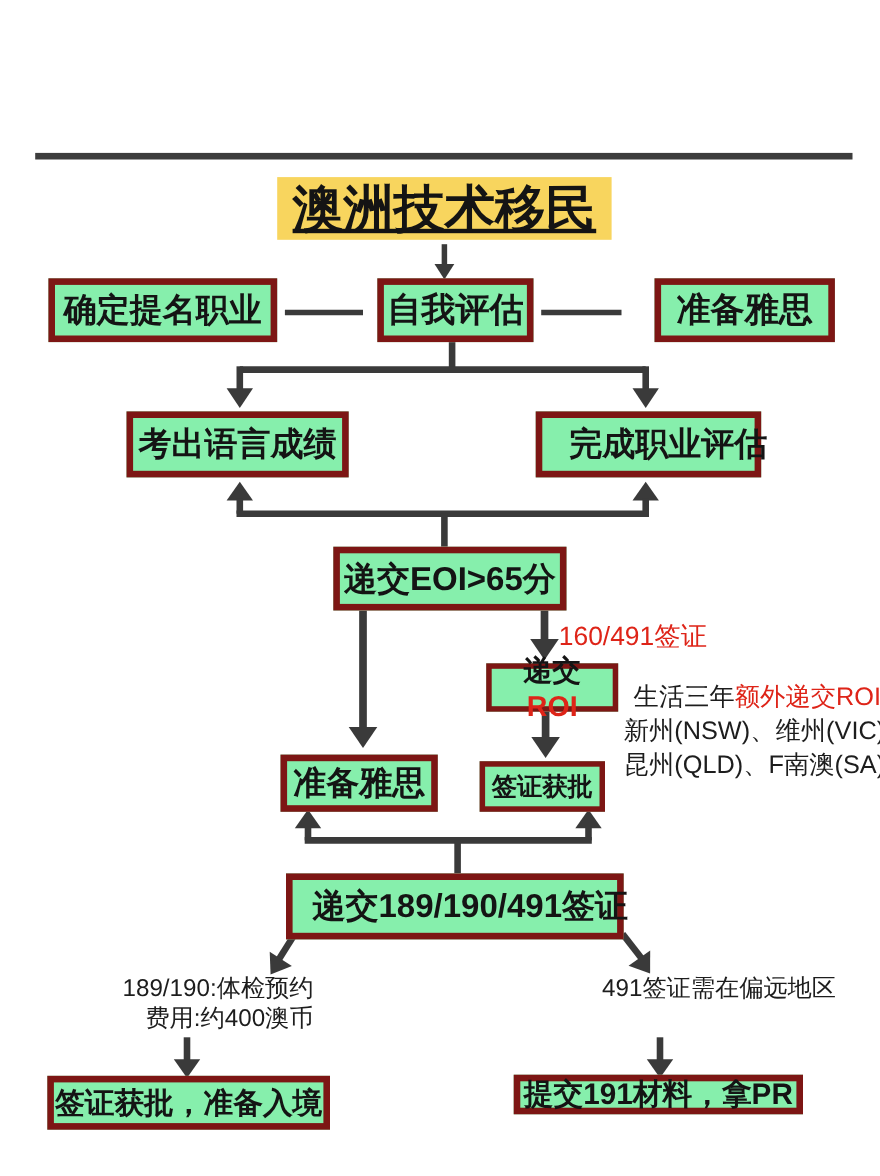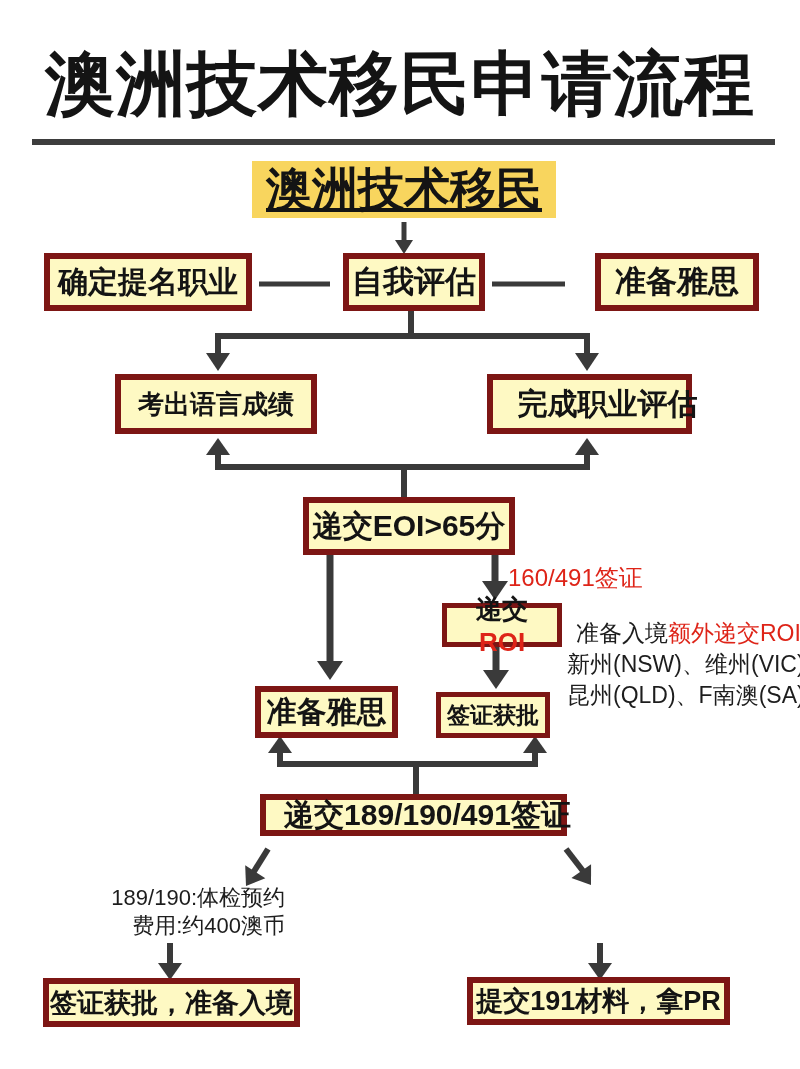--- a/index.html
+++ b/index.html
@@ -9,21 +9,21 @@
     --line:#3A3A3A;
     --ink:#141414;
   }
   *{margin:0;padding:0;box-sizing:border-box;}
   body{background:#ffffff;font-family:"Liberation Sans","DejaVu Sans",sans-serif;}
   #canvas{position:relative;width:800px;height:1069px;background:#ffffff;overflow:hidden;}
   #connectors{position:absolute;left:0;top:0;width:800px;height:1069px;z-index:1;}
   .title{position:absolute;left:0;top:38px;width:800px;text-align:center;
          font-size:70px;font-weight:900;color:var(--ink);letter-spacing:1px;white-space:nowrap;z-index:2;}
   .title-underline{position:absolute;left:32px;top:139px;width:743px;height:6px;background:#3d3d3d;z-index:2;}
-  .node{position:absolute;background:#fef9c3;border:6px solid var(--box-border);
+  .node{position:absolute;background:#86efac;border:6px solid var(--box-border);
         display:flex;align-items:center;justify-content:center;
         font-weight:bold;color:var(--ink);white-space:nowrap;z-index:2;}
   .node.start{background:var(--highlight);border:none;}
   .red{color:var(--accent-red);}
   .note{position:absolute;color:#1d1d1d;white-space:nowrap;z-index:2;}
   .note.center{text-align:right;}
   .edge-label{position:absolute;color:var(--accent-red);white-space:nowrap;z-index:2;}
 </style>
 </head>
 <body>
@@ -80,38 +80,37 @@
       </g>
 
       <line x1="170" y1="943" x2="170" y2="965" stroke-width="6"></line>
       <polygon points="158,963 182,963 170,980" stroke="none"></polygon>
 
       <line x1="600" y1="943" x2="600" y2="965" stroke-width="6"></line>
       <polygon points="588,963 612,963 600,980" stroke="none"></polygon>
     </g>
   </svg>
 
-  <div class="title">澳洲技术移民申请流程</div>
   <div class="title-underline"></div>
 
   <div class="node start" style="left:252px;top:161px;width:304px;height:57px;font-size:46px;text-decoration:underline;">
     <span>澳洲技术移民</span>
   </div>
 
   <div class="node" style="left:44px;top:253px;width:208px;height:58px;font-size:30px;">
     <span>确定提名职业</span>
   </div>
   <div class="node" style="left:343px;top:253px;width:142px;height:58px;font-size:31px;">
     <span>自我评估</span>
   </div>
   <div class="node" style="left:595px;top:253px;width:164px;height:58px;font-size:31px;">
     <span>准备雅思</span>
   </div>
 
-  <div class="node" style="left:115px;top:374px;width:202px;height:60px;font-size:26px;justify-content:center;">
+  <div class="node" style="left:115px;top:374px;width:202px;height:60px;font-size:30px;justify-content:center;">
     <span>考出语言成绩</span>
   </div>
   <div class="node" style="left:487px;top:374px;width:205px;height:60px;font-size:30px;padding-left:36px;">
     <span>完成职业评估</span>
   </div>
 
   <div class="node" style="left:303px;top:497px;width:212px;height:58px;font-size:30px;">
     <span>递交EOI&gt;65分</span>
   </div>
 
@@ -119,44 +118,45 @@
     <span>160/491签证</span>
   </div>
 
   <div class="node" style="left:442px;top:603px;width:120px;height:44px;font-size:26px;border-width:5px;flex-direction:column;">
     <span>递交</span>
       <span class="red">ROI</span>
   </div>
 
   <div class="note" style="left:567px;top:618px;font-size:23px;line-height:31px;">
     <div style="padding-left:9px;">
-      <span>准备入境</span><span class="red">额外递交ROI</span>
+      <span>生活三年</span><span class="red">额外递交ROI</span>
     </div>
     <div>新州(NSW)、维州(VIC)</div>
     <div>昆州(QLD)、F南澳(SA)</div>
   </div>
 
   <div class="node" style="left:255px;top:686px;width:143px;height:52px;font-size:30px;">
     <span>准备雅思</span>
   </div>
   <div class="node" style="left:436px;top:692px;width:114px;height:46px;font-size:23px;border-width:5px;">
     <span>签证获批</span>
   </div>
 
-  <div class="node" style="left:260px;top:794px;width:307px;height:42px;font-size:30px;padding-left:28px;">
+  <div class="node" style="left:260px;top:794px;width:307px;height:60px;font-size:30px;padding-left:28px;">
     <span>递交189/190/491签证</span>
   </div>
 
   <div class="note center" style="left:55px;top:884px;width:230px;font-size:22px;line-height:28px;">
     <div>189/190:体检预约</div>
     <div>费用:约400澳币</div>
   </div>
   <div class="note center" style="left:505px;top:884px;width:255px;font-size:22px;line-height:28px;">
+    <div>491签证需在偏远地区</div>
   </div>
 
   <div class="node" style="left:43px;top:978px;width:257px;height:49px;font-size:27px;">
     <span>签证获批，准备入境</span>
   </div>
-  <div class="node" style="left:467px;top:977px;width:263px;height:48px;font-size:27px;">
+  <div class="node" style="left:467px;top:977px;width:263px;height:36px;font-size:27px;">
     <span>提交191材料，拿PR</span>
   </div>
 
 </div>
 
 </body></html>

